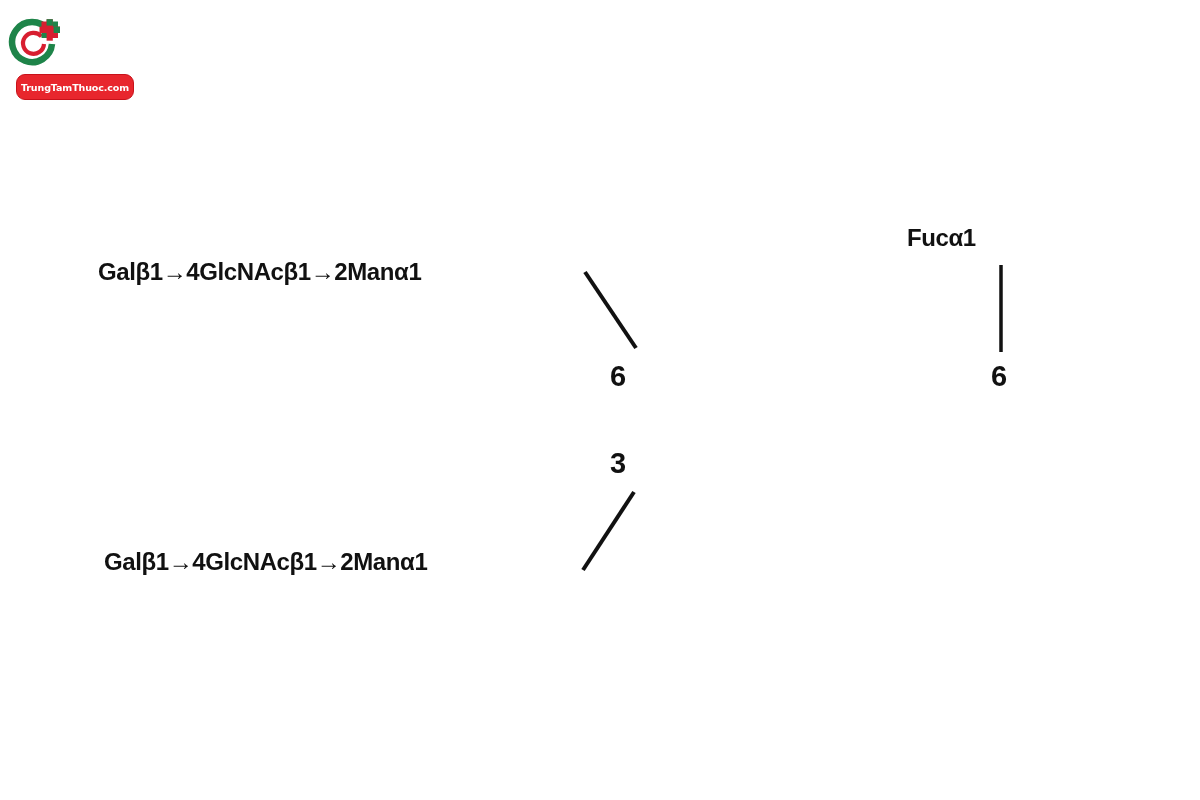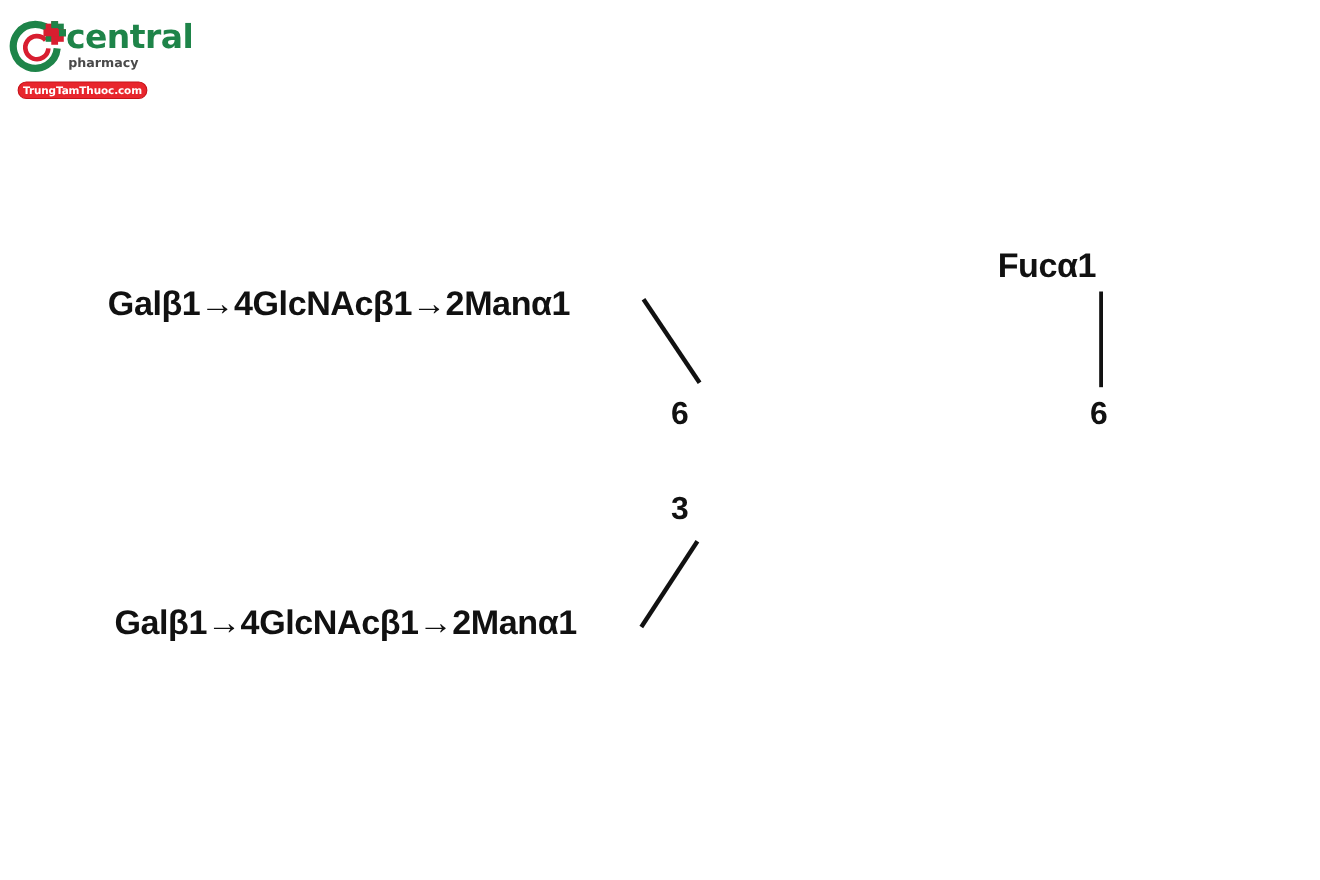--- a/index.html
+++ b/index.html
@@ -57,21 +57,21 @@
     font-size: 11.5px;
     font-weight: 600;
     color: #4a4a4a;
     line-height: 1;
   }
   #logo-banner {
     position: absolute;
     left: 8px;
     top: 58px;
     width: 118px;
-    height: 16px;
+    height: 26px;
     background: #e8262d;
     border-radius: 9px;
     border: 1.5px solid #c8121a;
     box-sizing: border-box;
   }
   #logo-banner-text {
     position: absolute;
     left: 0;
     top: 0;
     width: 100%;
@@ -96,21 +96,21 @@
   }
   .node-label {
     position: absolute;
     font-family: "Liberation Sans", "DejaVu Sans", sans-serif;
     font-weight: 700;
     color: #111111;
     white-space: nowrap;
     line-height: 1;
   }
   .seq-label {
-    font-size: 31px;
+    font-size: 24px;
     letter-spacing: -0.4px;
   }
   .branch-num {
     font-size: 29px;
     font-weight: 700;
   }
 
   
   #linkage-lines {
     position: absolute;
@@ -139,24 +139,20 @@
       <rect x="42.5" y="12.5" width="7.5" height="7.5" fill="#d81e30"></rect>
       <rect x="38.2" y="0.5" width="7.2" height="22" fill="#ffffff" opacity="0"></rect>
 
       <rect x="38.6" y="1.2" width="6.2" height="21.5" fill="#d81e30"></rect>
       <rect x="31.5" y="8.6" width="20.5" height="6.4" fill="#d81e30"></rect>
       <rect x="38.6" y="1.2" width="6.2" height="6.4" fill="#1e8449"></rect>
       <rect x="45.6" y="8.6" width="6.4" height="6.4" fill="#1e8449"></rect>
     </svg>
   </div>
 
-  <div id="logo-wordmark">
-    <span class="brand-name">central</span>
-    <span class="brand-sub">pharmacy</span>
-  </div>
 
   <div id="logo-banner">
     <span id="logo-banner-text">TrungTamThuoc.com</span>
   </div>
 </div>
 
 <div id="glycan-diagram">
 
   <svg id="linkage-lines" viewBox="0 0 1200 800" xmlns="http://www.w3.org/2000/svg">
 

